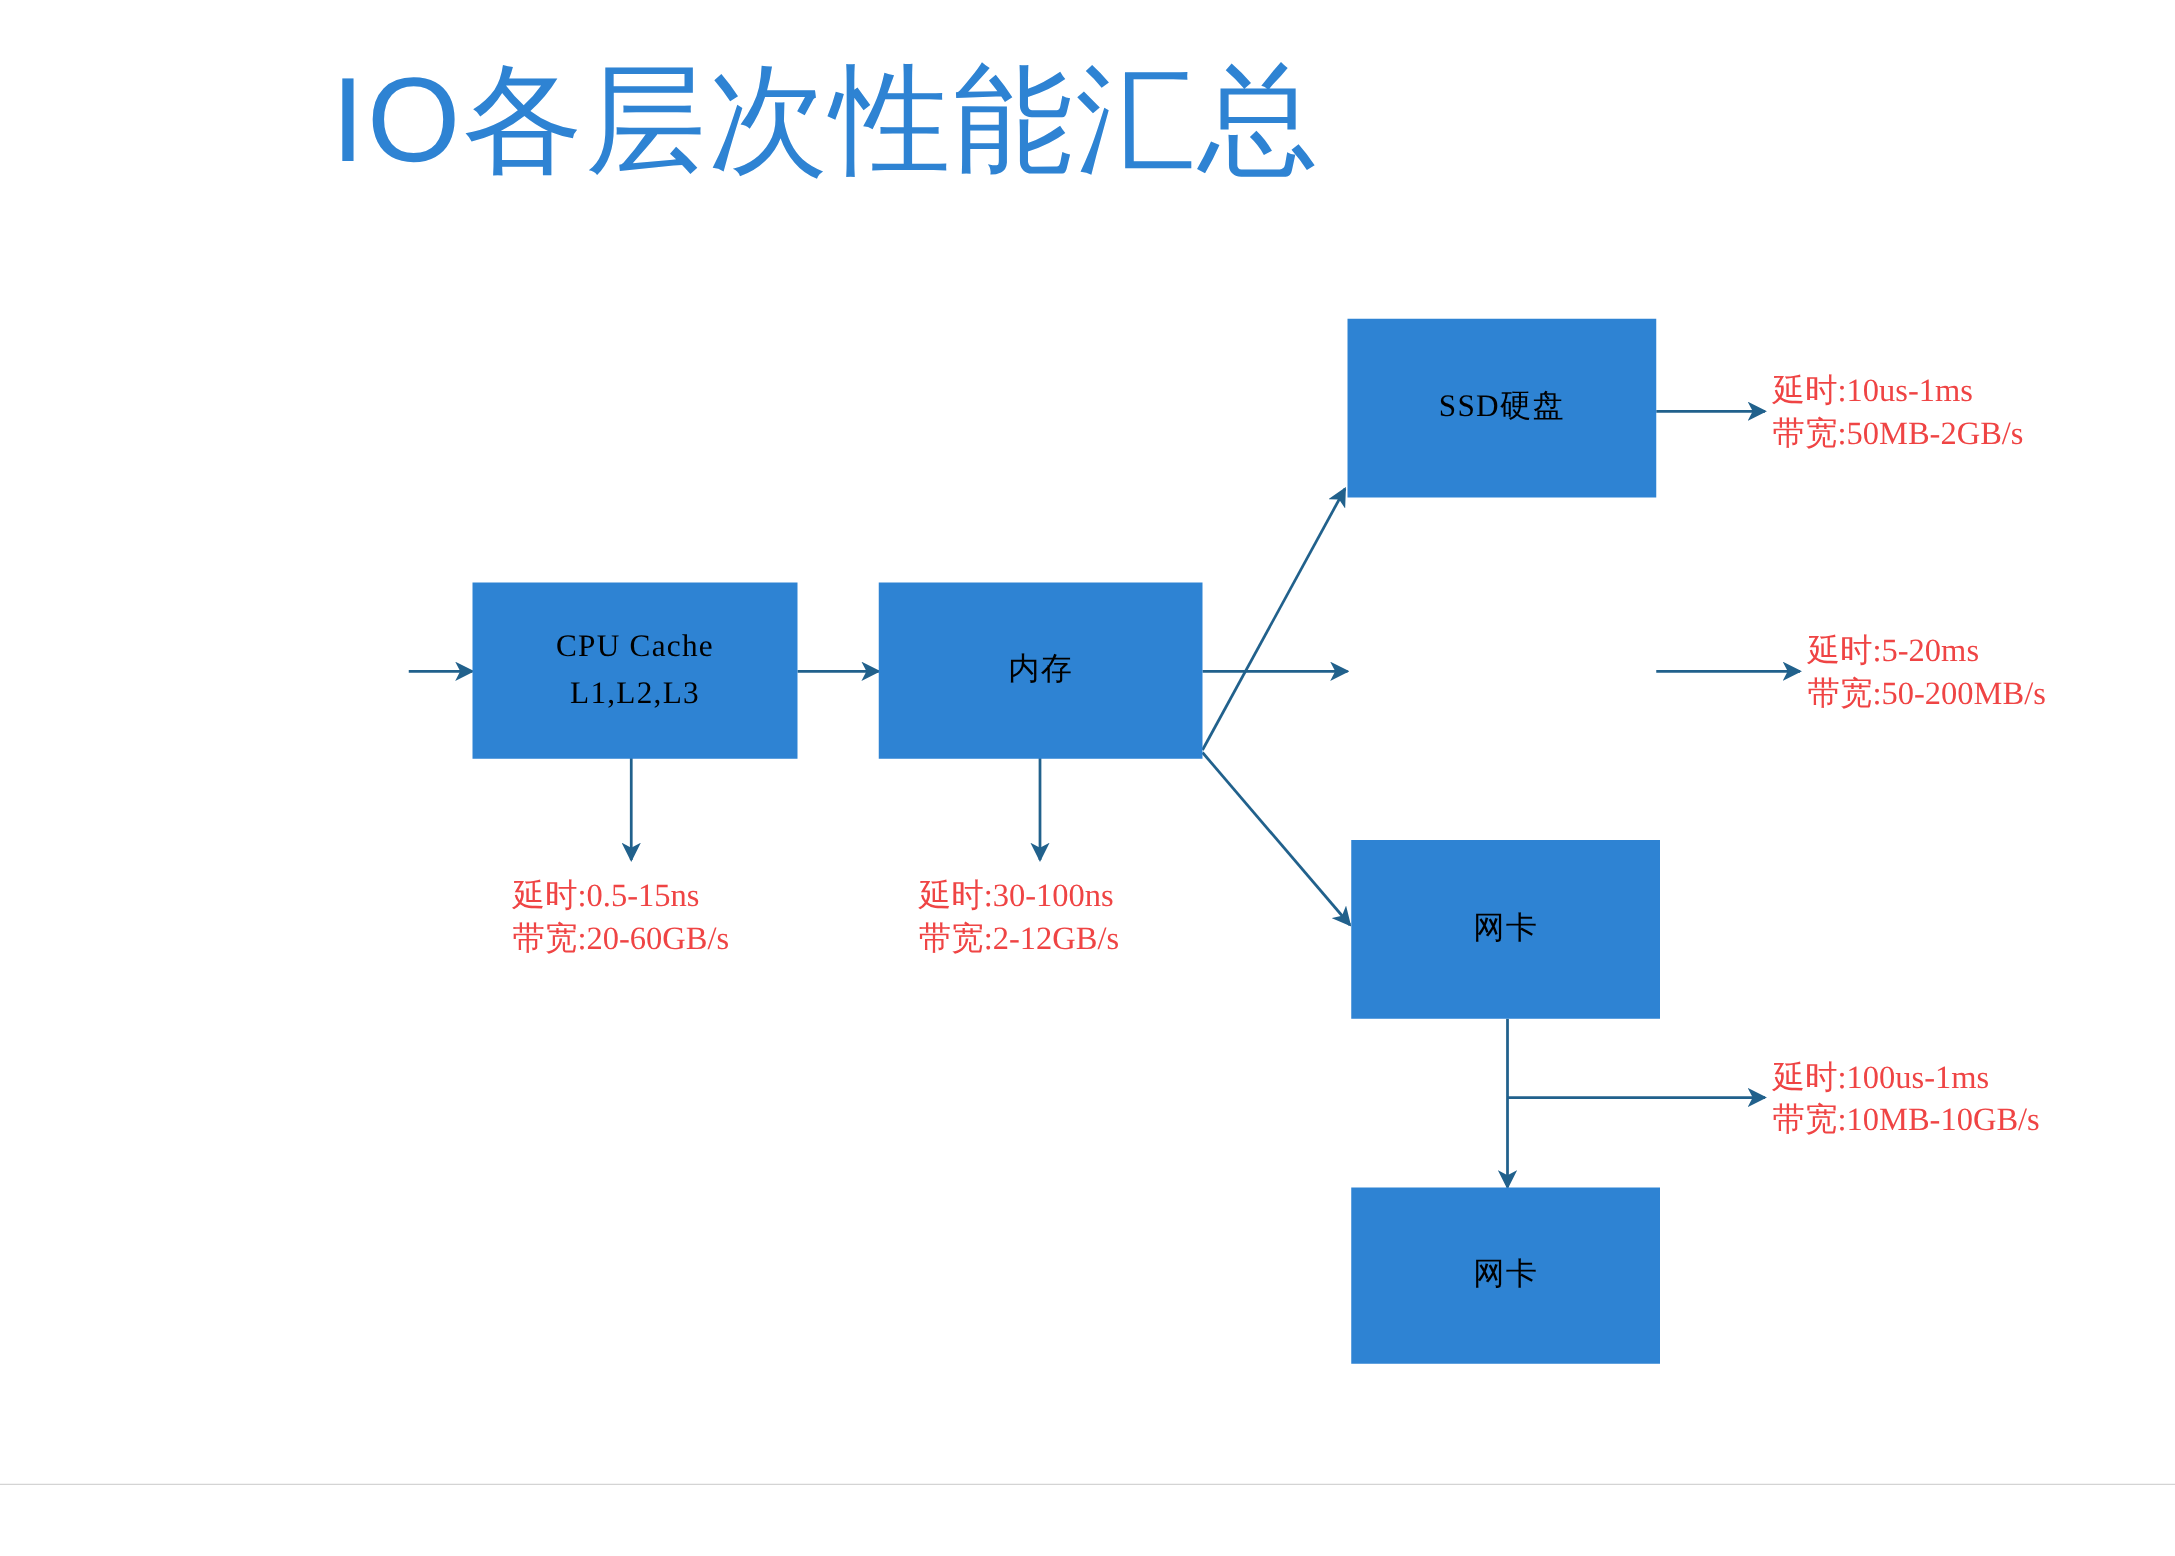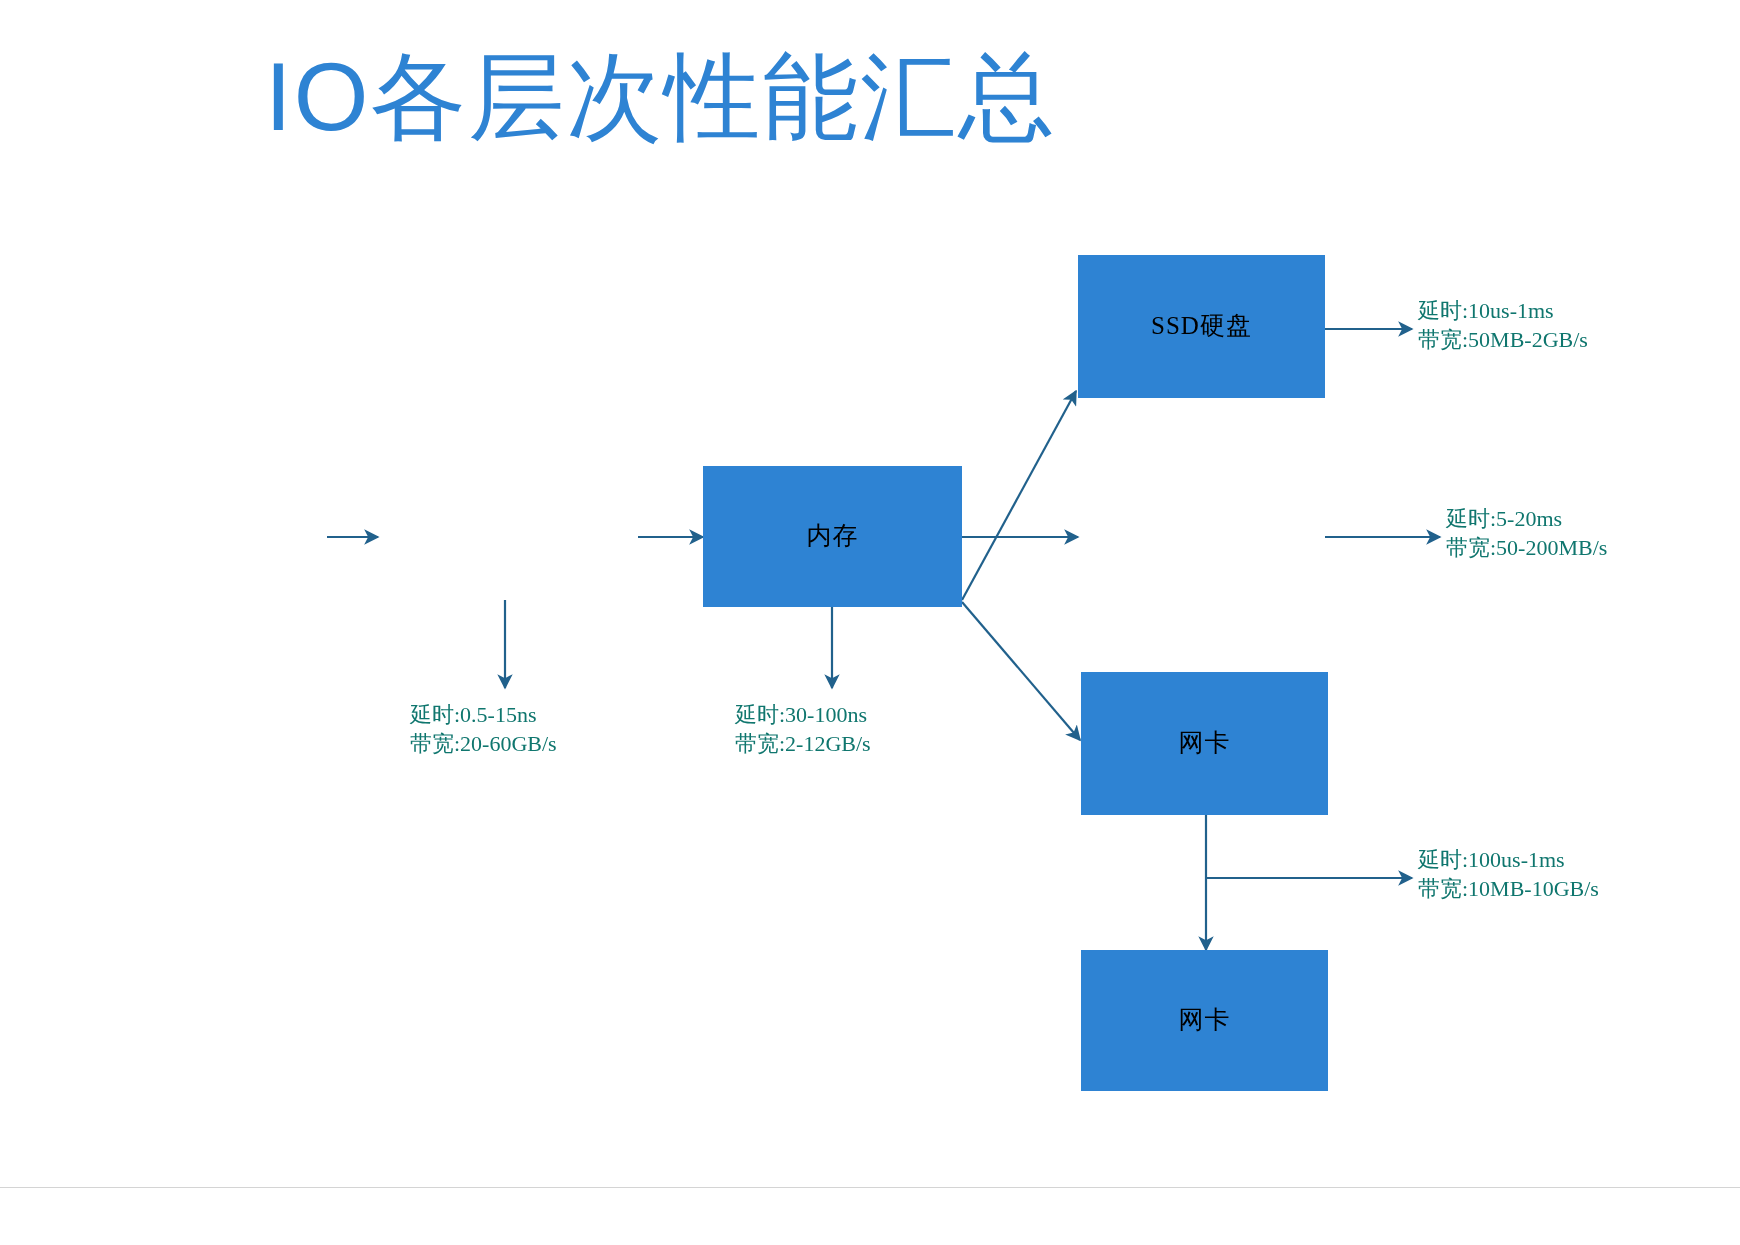--- a/index.html
+++ b/index.html
@@ -45,22 +45,22 @@
     text-align: center;
     font-size: 25px;
     line-height: 1.45;
     font-family: "Liberation Serif", "DejaVu Serif", serif;
     letter-spacing: 1px;
     box-sizing: border-box;
   }
   .node .node-label { white-space: pre-line; }
   .annot {
     position: absolute;
-    color: #0f766e;
-    font-size: 22px;
+    color: #ef4444;
+    font-size: 26px;
     line-height: 1.32;
     font-family: "Liberation Serif", "DejaVu Serif", serif;
     white-space: pre-line;
     letter-spacing: 0px;
   }
   #footer-rule {
     position: absolute;
     left: 0;
     top: 1187px;
     width: 1740px;
@@ -91,20 +91,24 @@
       <line x1="1206" y1="815" x2="1206" y2="950"></line>
       <line x1="505" y1="600" x2="505" y2="688"></line>
       <line x1="832" y1="600" x2="832" y2="688"></line>
       <line x1="1325" y1="329" x2="1412" y2="329"></line>
       <line x1="1325" y1="537" x2="1440" y2="537"></line>
       <line x1="1206" y1="878" x2="1412" y2="878"></line>
     </g>
   </svg>
 
 
+  <div class="node" style="left:378px; top:466px; width:260px; height:141px;">
+    <span class="node-label">CPU Cache
+L1,L2,L3</span>
+  </div>
 
   <div class="node" style="left:703px; top:466px; width:259px; height:141px;">
     <span class="node-label">内存</span>
   </div>
 
   <div class="node" style="left:1078px; top:255px; width:247px; height:143px;">
     <span class="node-label">SSD硬盘</span>
   </div>
 
 

